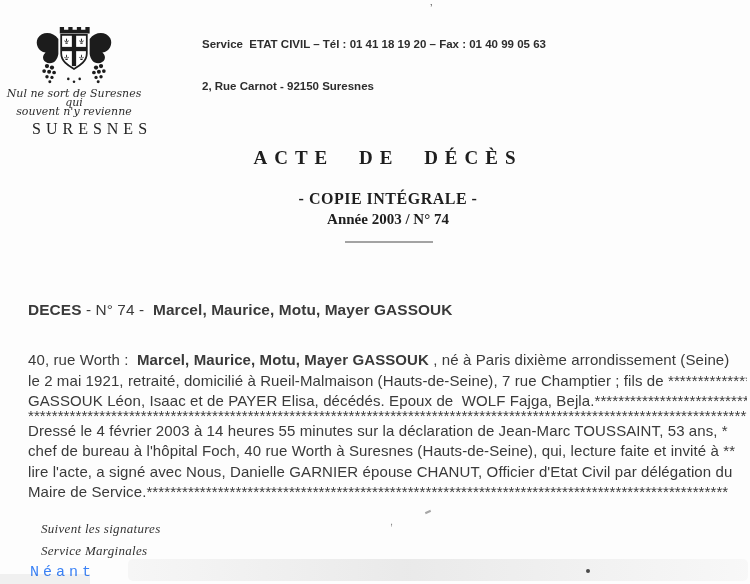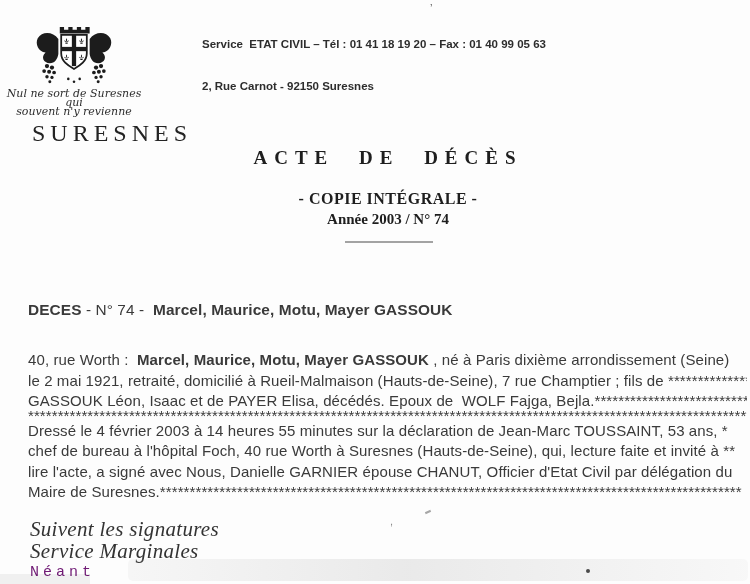--- a/index.html
+++ b/index.html
@@ -10,21 +10,21 @@
   }
 
   
   .logo-block { position:absolute; left:0; top:22px; width:148px; text-align:center; }
   .arms { display:block; margin:0 auto; }
   .motto {
     font-family:"DejaVu Serif", serif; font-style:italic;
     font-size:11px; line-height:9px; color:#2e2e2e; margin-top:3px;
   }
   .city-name {
-    font-family:"Liberation Serif", serif; font-size:24px;
+    font-family:"Liberation Serif", serif; font-size:16px;
     letter-spacing:5px; color:#232323; margin-top:4px; white-space:nowrap;padding-left:32px;
   }
 
   
   .contact-block {
     position:absolute; top:9px; left:202px; width:404px; text-align:left;
     font-weight:bold; font-size:11.5px; line-height:14px; color:#2d2d2d; white-space:pre;
   }
 
   
@@ -41,25 +41,25 @@
   .body-block { position:absolute; left:28px; top:300px; width:719px; font-size:15px; letter-spacing:0.1px; }
   .bodyline   { height:20.3px; line-height:20.3px; white-space:pre; overflow:hidden; }
   .star-line  { height:10px; line-height:10px; }
   .b          { font-weight:bold; }
   .record-heading { margin-bottom:30px; font-size:15.4px; }
 
   
   .footer-block  { position:absolute; left:30px; top:518px; color:#333; }
   .footer-italic {
     font-family:"Liberation Serif", serif; font-style:italic;
-    font-size:21px; line-height:22px; letter-spacing:0.3px;
+    font-size:13px; line-height:22px; letter-spacing:0.3px;margin-left:11px;
   }
   .footer-neant {
     font-family:"Liberation Mono","DejaVu Sans Mono", monospace;
-    font-size:15px; letter-spacing:4px; color:#701a75; margin-top:2px;
+    font-size:15px; letter-spacing:4px; color:#3b82f6; margin-top:2px;
   }
 
   
   .artifact-apostrophe { position:absolute; left:430px; top:2px; font-size:11px; color:#555; }
   .artifact-comma      { position:absolute; left:390px; top:515px; font-size:11px; color:#8a8a8a; }
   .artifact-tick       { position:absolute; left:425px; top:511px; width:6px; height:2px;
                          background:rgba(60,60,60,0.45); transform:rotate(-25deg); }
   .artifact-dot        { position:absolute; left:586px; top:569px; width:4px; height:4px;
                          border-radius:50%; background:#4a4a4a; }
   .smudge-band {
@@ -151,21 +151,21 @@
     <div>
         <div class="bodyline"><span>40, rue Worth :  </span><span class="b">Marcel, Maurice, Motu, Mayer GASSOUK</span><span> , né à Paris dixième arrondissement (Seine)</span></div>
         <div class="bodyline"><span>le 2 mai 1921, retraité, domicilié à Rueil-Malmaison (Hauts-de-Seine), 7 rue Champtier ; fils de ****************</span></div>
         <div class="bodyline"><span>GASSOUK Léon, Isaac et de PAYER Elisa, décédés. Epoux de  WOLF Fajga, Bejla.************************************************</span></div>
         <div class="bodyline star-line"><span>**********************************************************************************************************************************</span></div>
       </div>
     <div>
         <div class="bodyline"><span>Dressé le 4 février 2003 à 14 heures 55 minutes sur la déclaration de Jean-Marc TOUSSAINT, 53 ans, *</span></div>
         <div class="bodyline"><span>chef de bureau à l'hôpital Foch, 40 rue Worth à Suresnes (Hauts-de-Seine), qui, lecture faite et invité à **</span></div>
         <div class="bodyline"><span>lire l'acte, a signé avec Nous, Danielle GARNIER épouse CHANUT, Officier d'Etat Civil par délégation du</span></div>
-        <div class="bodyline"><span>Maire de Suresnes.**************************************************************************************************</span></div>
+        <div class="bodyline"><span>Maire de Service.**************************************************************************************************</span></div>
       </div>
   </div>
 
   <div class="footer-block">
     <div class="footer-italic">Suivent les signatures</div>
     <div class="footer-italic">Service Marginales</div>
     <div class="footer-neant">Néant</div>
   </div>
 
   <div class="smudge-band"></div>

